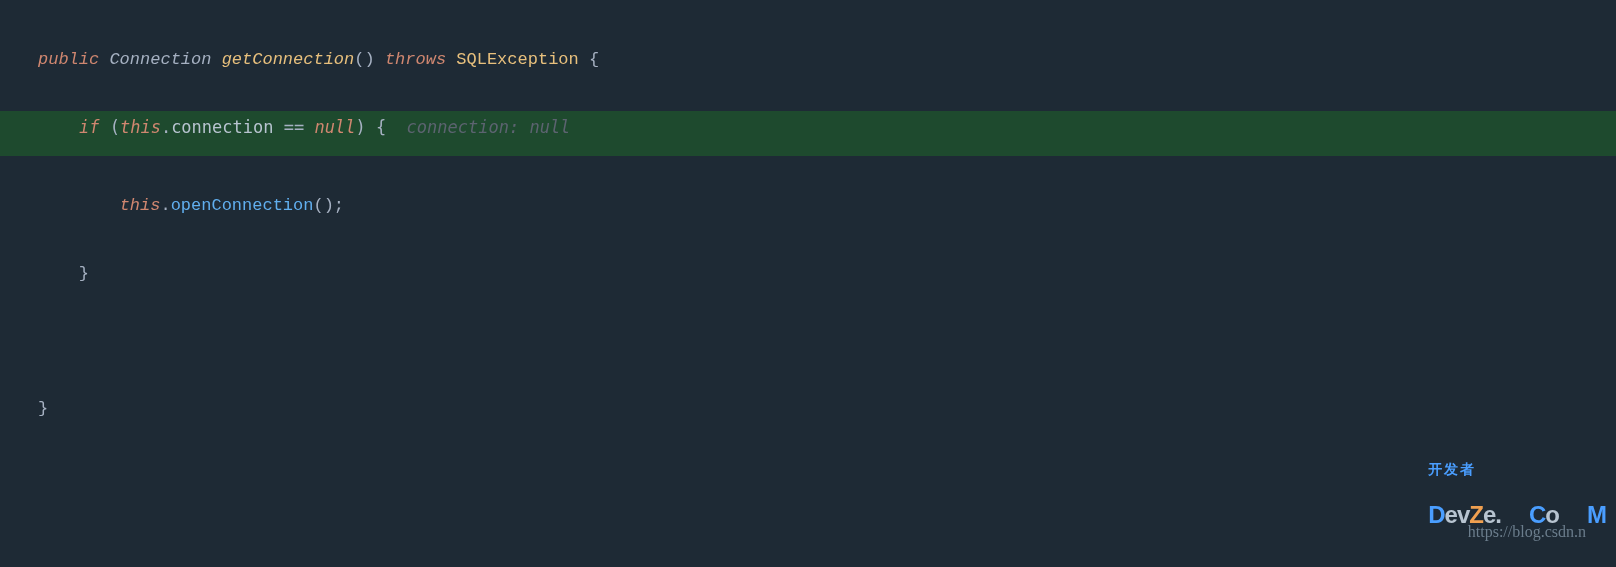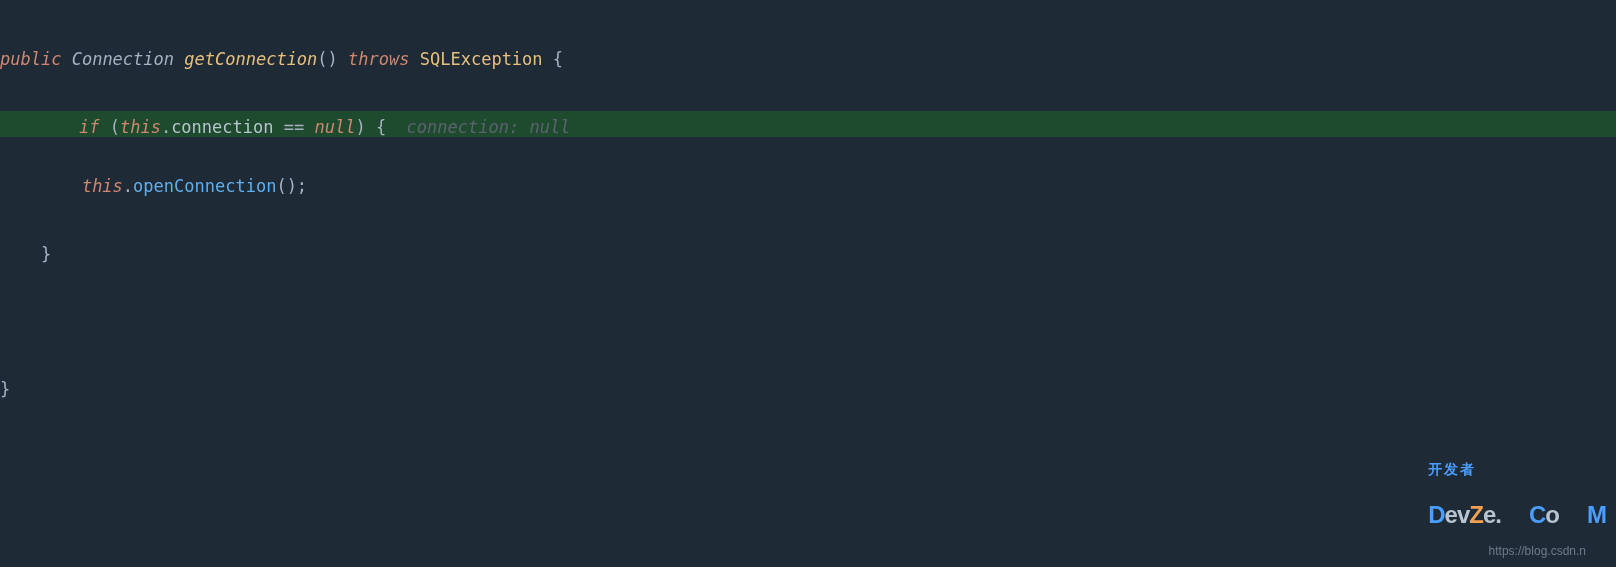--- a/index.html
+++ b/index.html
@@ -18,49 +18,51 @@
       height: 567px;
       position: relative;
     }
     .code-container {
       padding: 10px 0 0 0;
       white-space: pre;
       font-style: italic;
     }
     .line {
       display: block;
+      padding-left: 38px;
       height: 34.5px;
+      font-family: Liberation Mono, monospace;
     }
     .highlighted-line {
       background-color: #1e4a2e;
       width: 100%;
       display: block;
       padding-left: 38px;
-      height: 26px;
+      height: 45px;
     }
     .keyword { color: #d08770; }
     .type { color: #a6b1c2; }
     .method { color: #e8c07d; }
     .method-call { color: #61afef; margin-top: 44px; }
     .this-kw { color: #d08770; }
     .exception { color: #e8c07d; }
     .punct { color: #a6b1c2; font-style: normal; }
     .null-kw { color: #d08770; }
     .operator { color: #a6b1c2; }
     .field { color: #b8c4d0; font-style: normal;}
     .normal { font-style: normal; }
     .param-hint { color: #5c6370; font-style: italic; }
     .watermark-text {
       position: absolute;
       right: 30px;
-      bottom: 4px;
-      font-size: 12px;
+      bottom: 20px;
+      font-size: 16px;
       color: #6b7d8c;
       font-style: normal;
-      font-family: Liberation Sans, sans-serif;
+      font-family: Liberation Serif, serif;
     }
     .watermark-logo {
       position: absolute;
       right: 10px;
       bottom: 28px;
       font-size: 24px;
       font-weight: bold;
       font-style: normal;
       font-family: 'Arial Black', sans-serif;
       letter-spacing: -1px;

